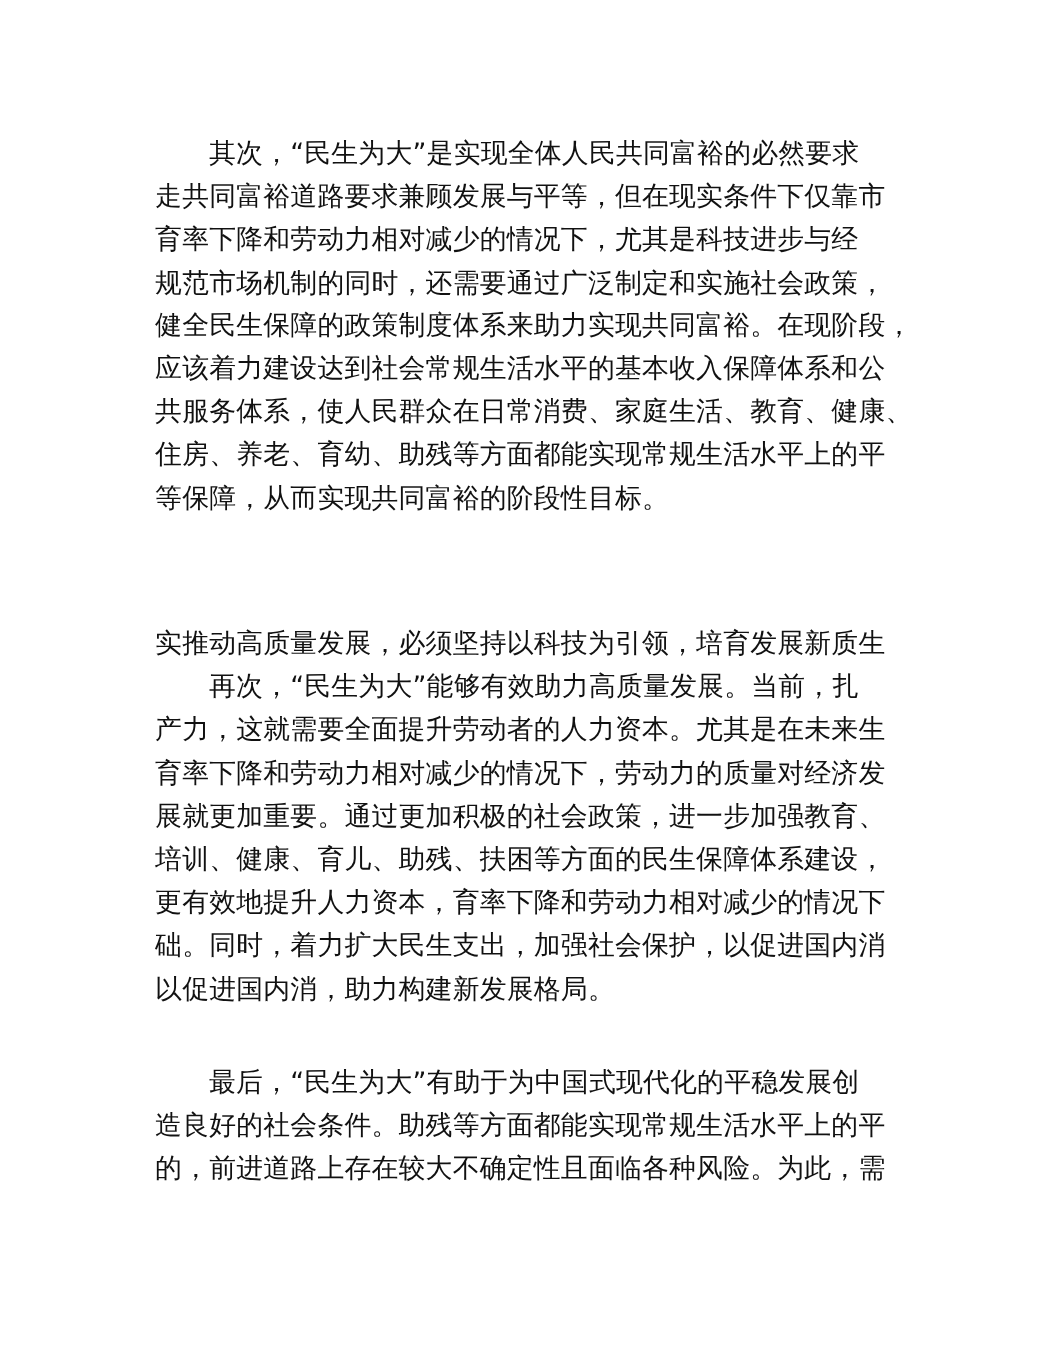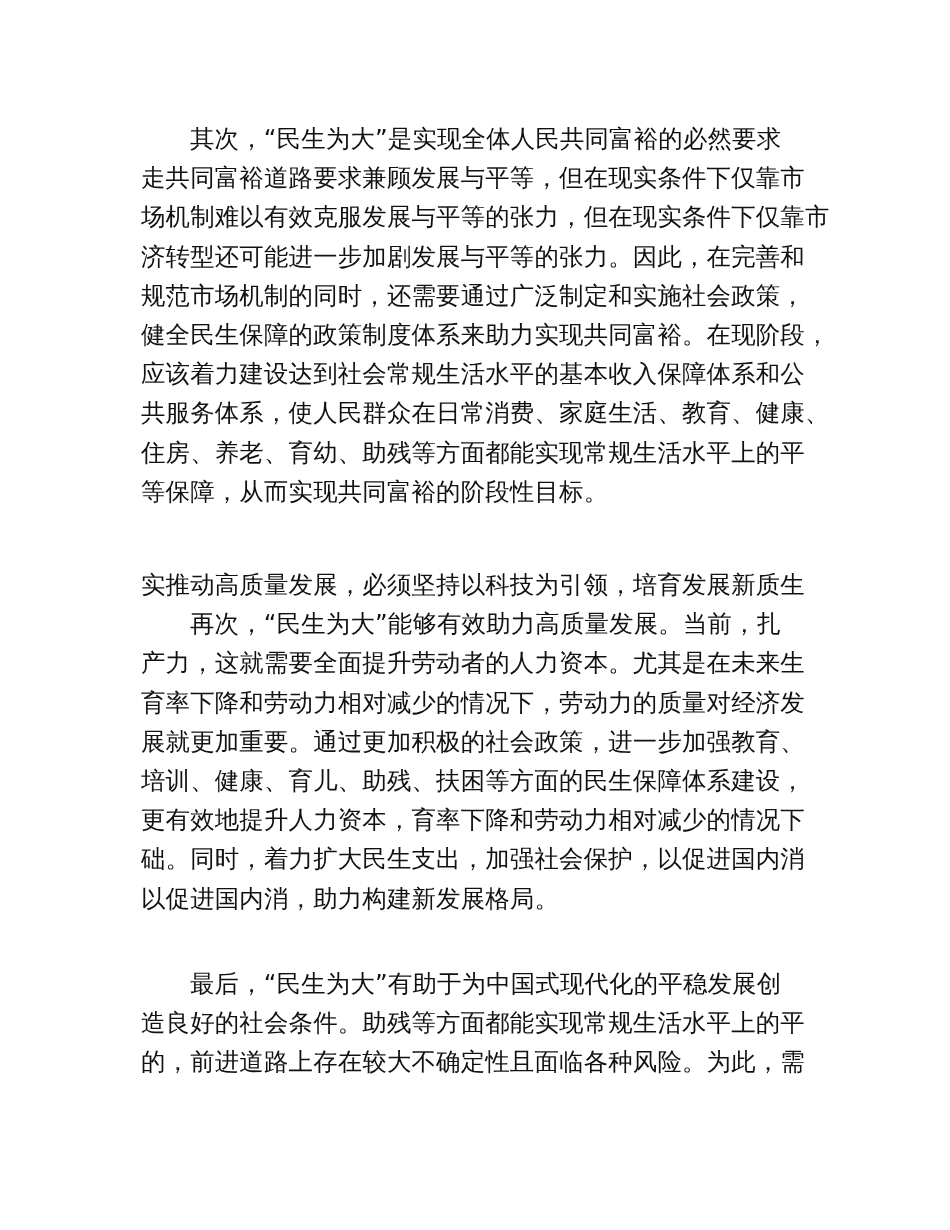--- a/index.html
+++ b/index.html
@@ -22,22 +22,21 @@
   .indent { padding-left: 49px; }
 </style>
 </head>
 <body>
 
 <div class="page">
 
   <div class="para" style="top:119px;">
     <span class="line indent">其次，“民生为大”是实现全体人民共同富裕的必然要求</span>
     <span class="line">走共同富裕道路要求兼顾发展与平等，但在现实条件下仅靠市</span>
-    <span class="line">场机制难以有效克服发展与平等的张力，但在现实条件下仅靠市</span>
-    <span class="line">济转型还可能进一步加剧发展与平等的张力。因此，在完善和</span>
+    <span class="line">育率下降和劳动力相对减少的情况下，尤其是科技进步与经</span>
     <span class="line">规范市场机制的同时，还需要通过广泛制定和实施社会政策，</span>
     <span class="line">健全民生保障的政策制度体系来助力实现共同富裕。在现阶段，</span>
     <span class="line">应该着力建设达到社会常规生活水平的基本收入保障体系和公</span>
     <span class="line">共服务体系，使人民群众在日常消费、家庭生活、教育、健康、</span>
     <span class="line">住房、养老、育幼、助残等方面都能实现常规生活水平上的平</span>
     <span class="line">等保障，从而实现共同富裕的阶段性目标。</span>
   </div>
 
   <div class="para" style="top:565px;">
     <span class="line">实推动高质量发展，必须坚持以科技为引领，培育发展新质生</span>

